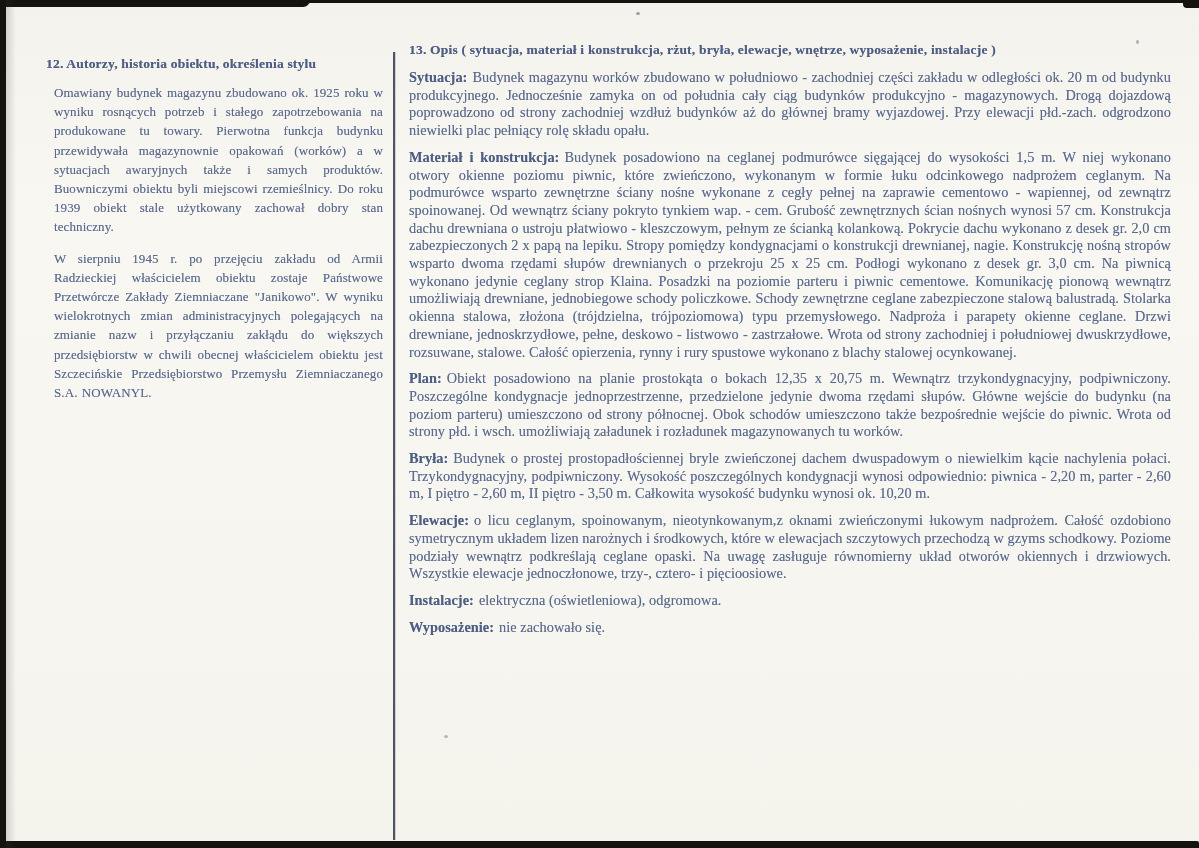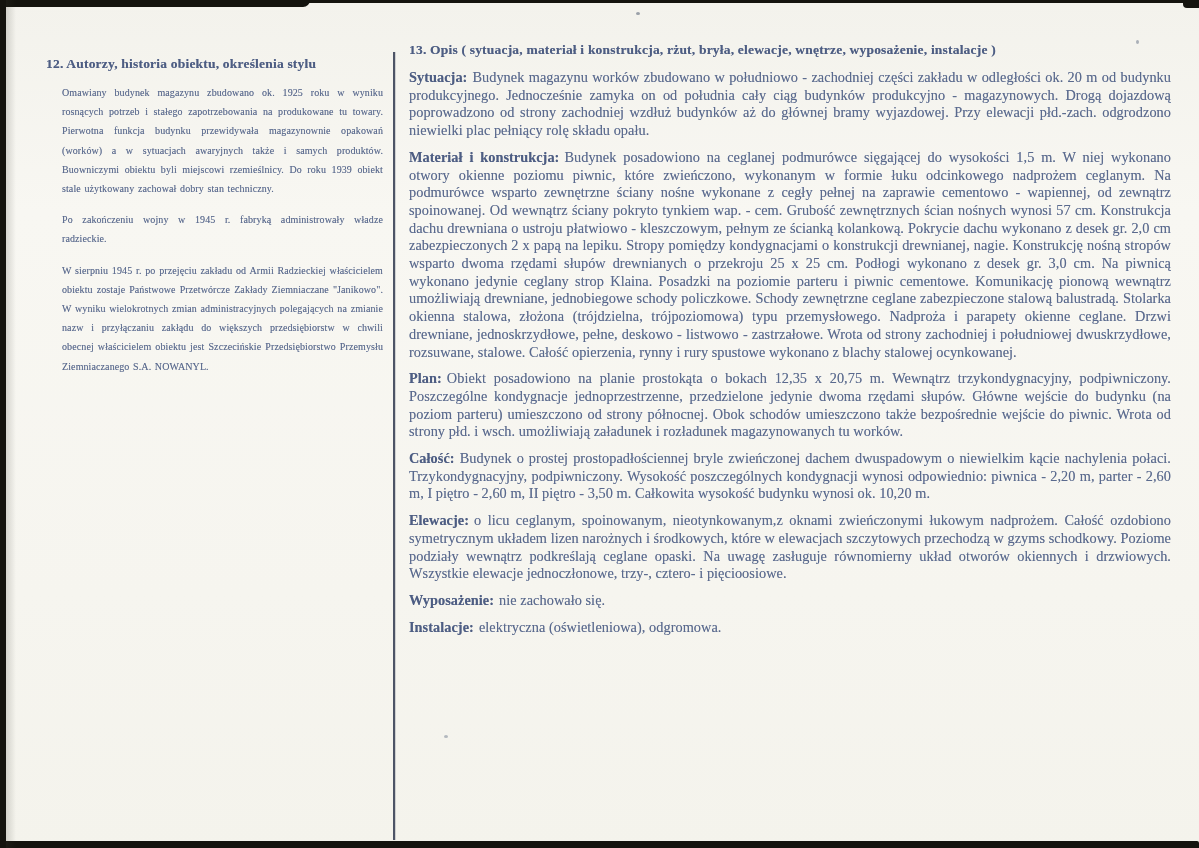--- a/index.html
+++ b/index.html
@@ -26,21 +26,21 @@
   
   .col{position:absolute;}
   .col-left{left:46px;top:56px;width:337px;}
   .col-right{left:409px;top:42px;width:762px;}
   h2{
     font-size:13.5px;font-weight:bold;color:#4d5d83;
     margin:0 0 11px 0;letter-spacing:.2px;
     text-shadow:0 0 .5px rgba(77,93,131,.55);
   }
   .col-left p{
-    font-size:10px;line-height:19.2px;margin:0 0 12px 16px;
+    font-size:13px;line-height:19.2px;margin:0 0 12px 8px;
     text-align:justify;letter-spacing:.1px;word-spacing:1px;
     text-shadow:0 0 .45px rgba(90,106,142,.5);
   }
   .col-right .sec{
     font-size:14.3px;line-height:17.7px;margin:0 0 9px 0;
     text-align:justify;letter-spacing:.05px;
     text-shadow:0 0 .45px rgba(90,106,142,.5);
   }
   .sec b{color:#4d5d83;font-weight:bold;margin-right:5px;
     text-shadow:0 0 .5px rgba(77,93,131,.5);margin-top:20px;}
@@ -58,41 +58,40 @@
   <div class="edge edge-top"></div>
   <div class="edge edge-top-thick"></div>
   <div class="edge edge-left"></div>
   <div class="edge edge-bottom"></div>
   <div class="edge edge-corner-tr"></div>
   <div class="page-shadow-left"></div>
 
   <div class="col col-left">
     <h2>12. Autorzy, historia obiektu, określenia stylu</h2>
     <p>Omawiany budynek magazynu zbudowano ok. 1925 roku w wyniku rosnących potrzeb i stałego zapotrzebowania na produkowane tu towary. Pierwotna funkcja budynku przewidywała magazynownie opakowań (worków) a w sytuacjach awaryjnych także i samych produktów. Buowniczymi obiektu byli miejscowi rzemieślnicy. Do roku 1939 obiekt stale użytkowany zachował dobry stan techniczny.</p>
-    <p>Po zakończeniu wojny w 1945 r. fabryką administrowały władze radzieckie.</p>
     <p>W sierpniu 1945 r. po przejęciu zakładu od Armii Radzieckiej właścicielem obiektu zostaje Państwowe Przetwórcze Zakłady Ziemniaczane "Janikowo". W wyniku wielokrotnych zmian administracyjnych polegających na zmianie nazw i przyłączaniu zakłądu do większych przedsiębiorstw w chwili obecnej właścicielem obiektu jest Szczecińskie Przedsiębiorstwo Przemysłu Ziemniaczanego S.A. NOWANYL.</p>
   </div>
 
   <div class="divider"></div>
 
   <div class="col col-right">
     <h2>13. Opis ( sytuacja, materiał i konstrukcja, rżut, bryła, elewacje, wnętrze, wyposażenie, instalacje )</h2>
 
     <p class="sec"><b>Sytuacja:</b><span>Budynek magazynu worków zbudowano w południowo - zachodniej części zakładu w odległości ok. 20 m od budynku produkcyjnego. Jednocześnie zamyka on od południa cały ciąg budynków produkcyjno - magazynowych. Drogą dojazdową poprowadzono od strony zachodniej wzdłuż budynków aż do głównej bramy wyjazdowej. Przy elewacji płd.-zach. odgrodzono niewielki plac pełniący rolę składu opału.</span></p>
 
     <p class="sec"><b>Materiał i konstrukcja:</b><span>Budynek posadowiono na ceglanej podmurówce sięgającej do wysokości 1,5 m. W niej wykonano otwory okienne poziomu piwnic, które zwieńczono, wykonanym w formie łuku odcinkowego nadprożem ceglanym. Na podmurówce wsparto zewnętrzne ściany nośne wykonane z cegły pełnej na zaprawie cementowo - wapiennej, od zewnątrz spoinowanej. Od wewnątrz ściany pokryto tynkiem wap. - cem. Grubość zewnętrznych ścian nośnych wynosi 57 cm. Konstrukcja dachu drewniana o ustroju płatwiowo - kleszczowym, pełnym ze ścianką kolankową. Pokrycie dachu wykonano z desek gr. 2,0 cm zabezpieczonych 2 x papą na lepiku. Stropy pomiędzy kondygnacjami o konstrukcji drewnianej, nagie. Konstrukcję nośną stropów wsparto dwoma rzędami słupów drewnianych o przekroju 25 x 25 cm. Podłogi wykonano z desek gr. 3,0 cm. Na piwnicą wykonano jedynie ceglany strop Klaina. Posadzki na poziomie parteru i piwnic cementowe. Komunikację pionową wewnątrz umożliwiają drewniane, jednobiegowe schody policzkowe. Schody zewnętrzne ceglane zabezpieczone stalową balustradą. Stolarka okienna stalowa, złożona (trójdzielna, trójpoziomowa) typu przemysłowego. Nadproża i parapety okienne ceglane. Drzwi drewniane, jednoskrzydłowe, pełne, deskowo - listwowo - zastrzałowe. Wrota od strony zachodniej i południowej dwuskrzydłowe, rozsuwane, stalowe. Całość opierzenia, rynny i rury spustowe wykonano z blachy stalowej ocynkowanej.</span></p>
 
     <p class="sec"><b>Plan:</b><span>Obiekt posadowiono na planie prostokąta o bokach 12,35 x 20,75 m. Wewnątrz trzykondygnacyjny, podpiwniczony. Poszczególne kondygnacje jednoprzestrzenne, przedzielone jedynie dwoma rzędami słupów. Główne wejście do budynku (na poziom parteru) umieszczono od strony północnej. Obok schodów umieszczono także bezpośrednie wejście do piwnic. Wrota od strony płd. i wsch. umożliwiają załadunek i rozładunek magazynowanych tu worków.</span></p>
 
-    <p class="sec"><b>Całość:</b><span>Budynek o prostej prostopadłościennej bryle zwieńczonej dachem dwuspadowym o niewielkim kącie nachylenia połaci. Trzykondygnacyjny, podpiwniczony. Wysokość poszczególnych kondygnacji wynosi odpowiednio: piwnica - 2,20 m, parter - 2,60 m, I piętro - 2,60 m, II piętro - 3,50 m. Całkowita wysokość budynku wynosi ok. 10,20 m.</span></p>
+    <p class="sec"><b>Bryła:</b><span>Budynek o prostej prostopadłościennej bryle zwieńczonej dachem dwuspadowym o niewielkim kącie nachylenia połaci. Trzykondygnacyjny, podpiwniczony. Wysokość poszczególnych kondygnacji wynosi odpowiednio: piwnica - 2,20 m, parter - 2,60 m, I piętro - 2,60 m, II piętro - 3,50 m. Całkowita wysokość budynku wynosi ok. 10,20 m.</span></p>
 
     <p class="sec"><b>Elewacje:</b><span>o licu ceglanym, spoinowanym, nieotynkowanym,z oknami zwieńczonymi łukowym nadprożem. Całość ozdobiono symetrycznym układem lizen narożnych i środkowych, które w elewacjach szczytowych przechodzą w gzyms schodkowy. Poziome podziały wewnątrz podkreślają ceglane opaski. Na uwagę zasługuje równomierny układ otworów okiennych i drzwiowych. Wszystkie elewacje jednoczłonowe, trzy-, cztero- i pięcioosiowe.</span></p>
 
+    <p class="sec"><b>Instalacje:</b><span>elektryczna (oświetleniowa), odgromowa.</span></p>
+
     <p class="sec"><b>Wyposażenie:</b><span>nie zachowało się.</span></p>
-
-    <p class="sec"><b>Instalacje:</b><span>elektryczna (oświetleniowa), odgromowa.</span></p>
   </div>
 
   <div class="speck speck1"></div>
   <div class="speck speck2"></div>
   <div class="speck speck3"></div>
 
 </div>
 
 </body></html>

